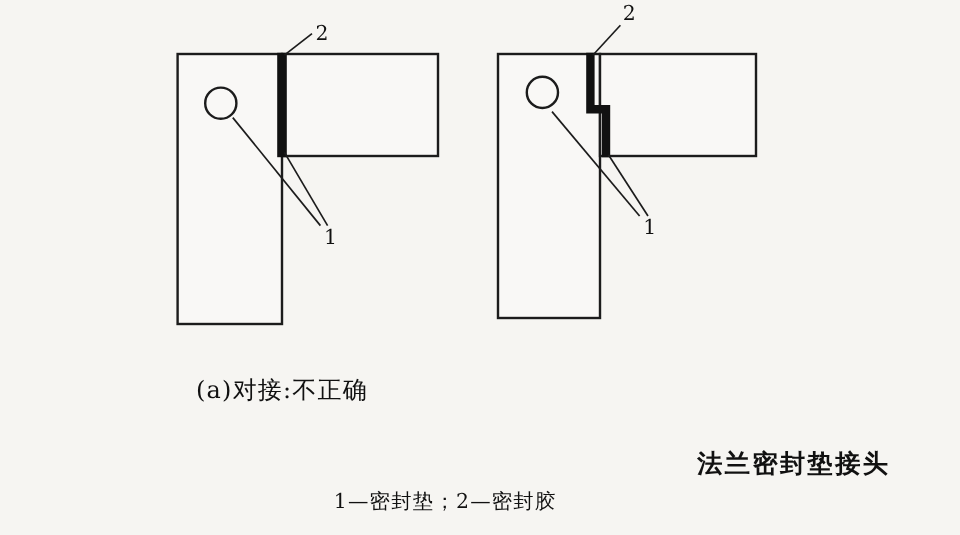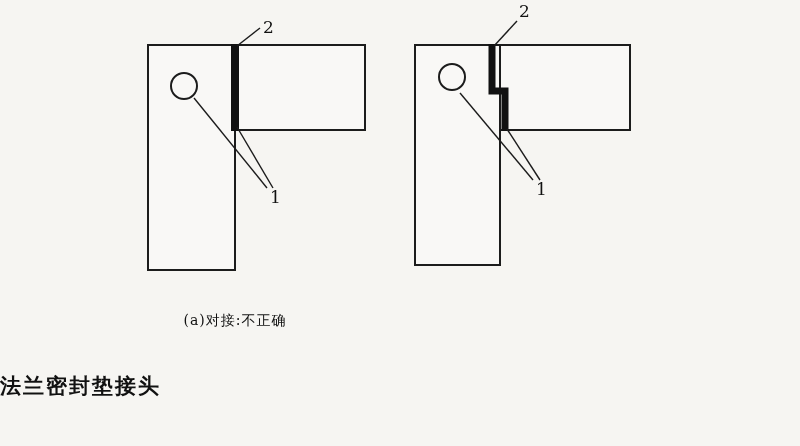--- a/index.html
+++ b/index.html
@@ -44,32 +44,32 @@
   }
   .num-label {
     font-family: "DejaVu Serif", "Liberation Serif", serif;
     font-size: 17px;
     fill: #111111;
   }
   .caption {
     position: absolute;
     width: 220px;
     text-align: center;
-    font-size: 14px;
+    font-size: 20px;
     color: #111111;
     letter-spacing: 1px;
   }
   .caption-a { left: 125px; top: 312px; }
   .caption-b { left: 395px; top: 312px; }
   .fig-title {
     position: absolute;
     left: 0;
     top: 372px;
     width: 742px;
-    text-align: left;
+    text-align: right;
     font-size: 21px;
     font-weight: bold;
     color: #111111;
     letter-spacing: 2px;
     font-family: Liberation Mono, monospace;
   }
   .fig-legend {
     position: absolute;
     left: 0;
     top: 406px;
@@ -114,14 +114,15 @@
       <line class="leader" x1="507" y1="129" x2="540" y2="180"></line>
       <text class="num-label" x="536" y="195">1</text>
     </g>
   </svg>
 
   <div class="caption caption-a">(a)对接:不正确</div>
 
 
   <div class="fig-title">法兰密封垫接头</div>
 
+  <div class="fig-legend">1—密封垫；2—密封胶</div>
 
 </div>
 
 </body></html>

